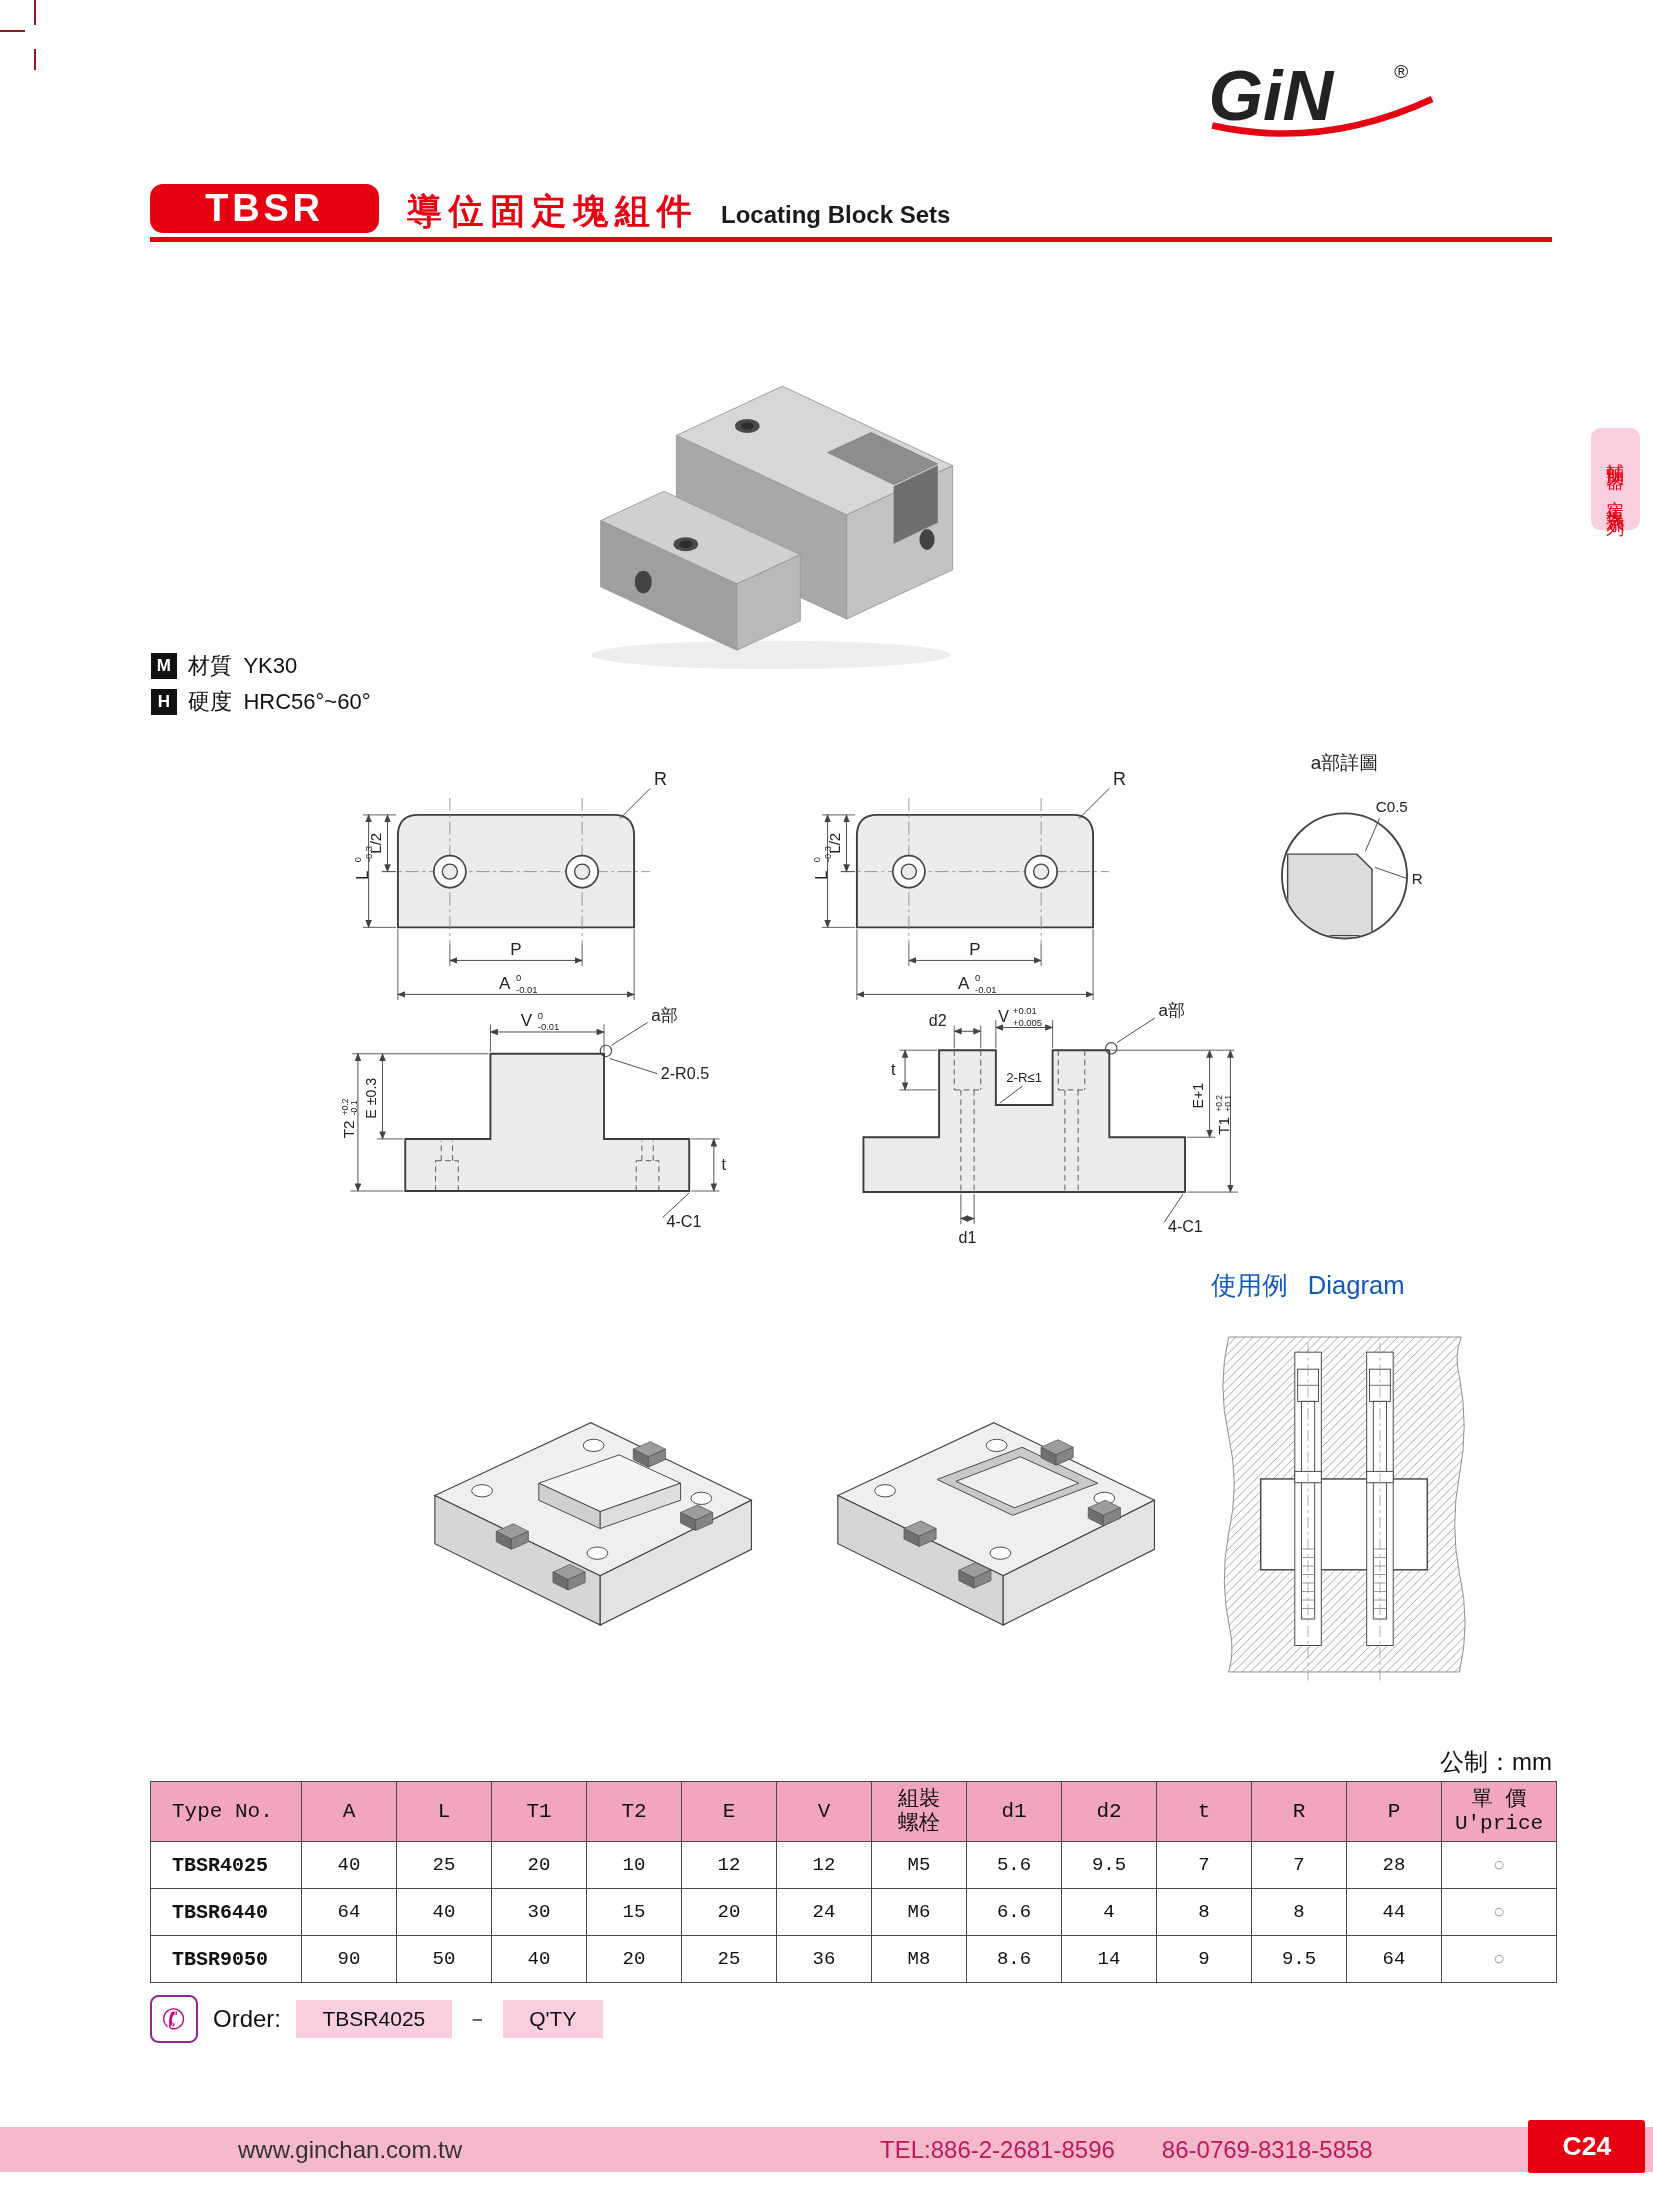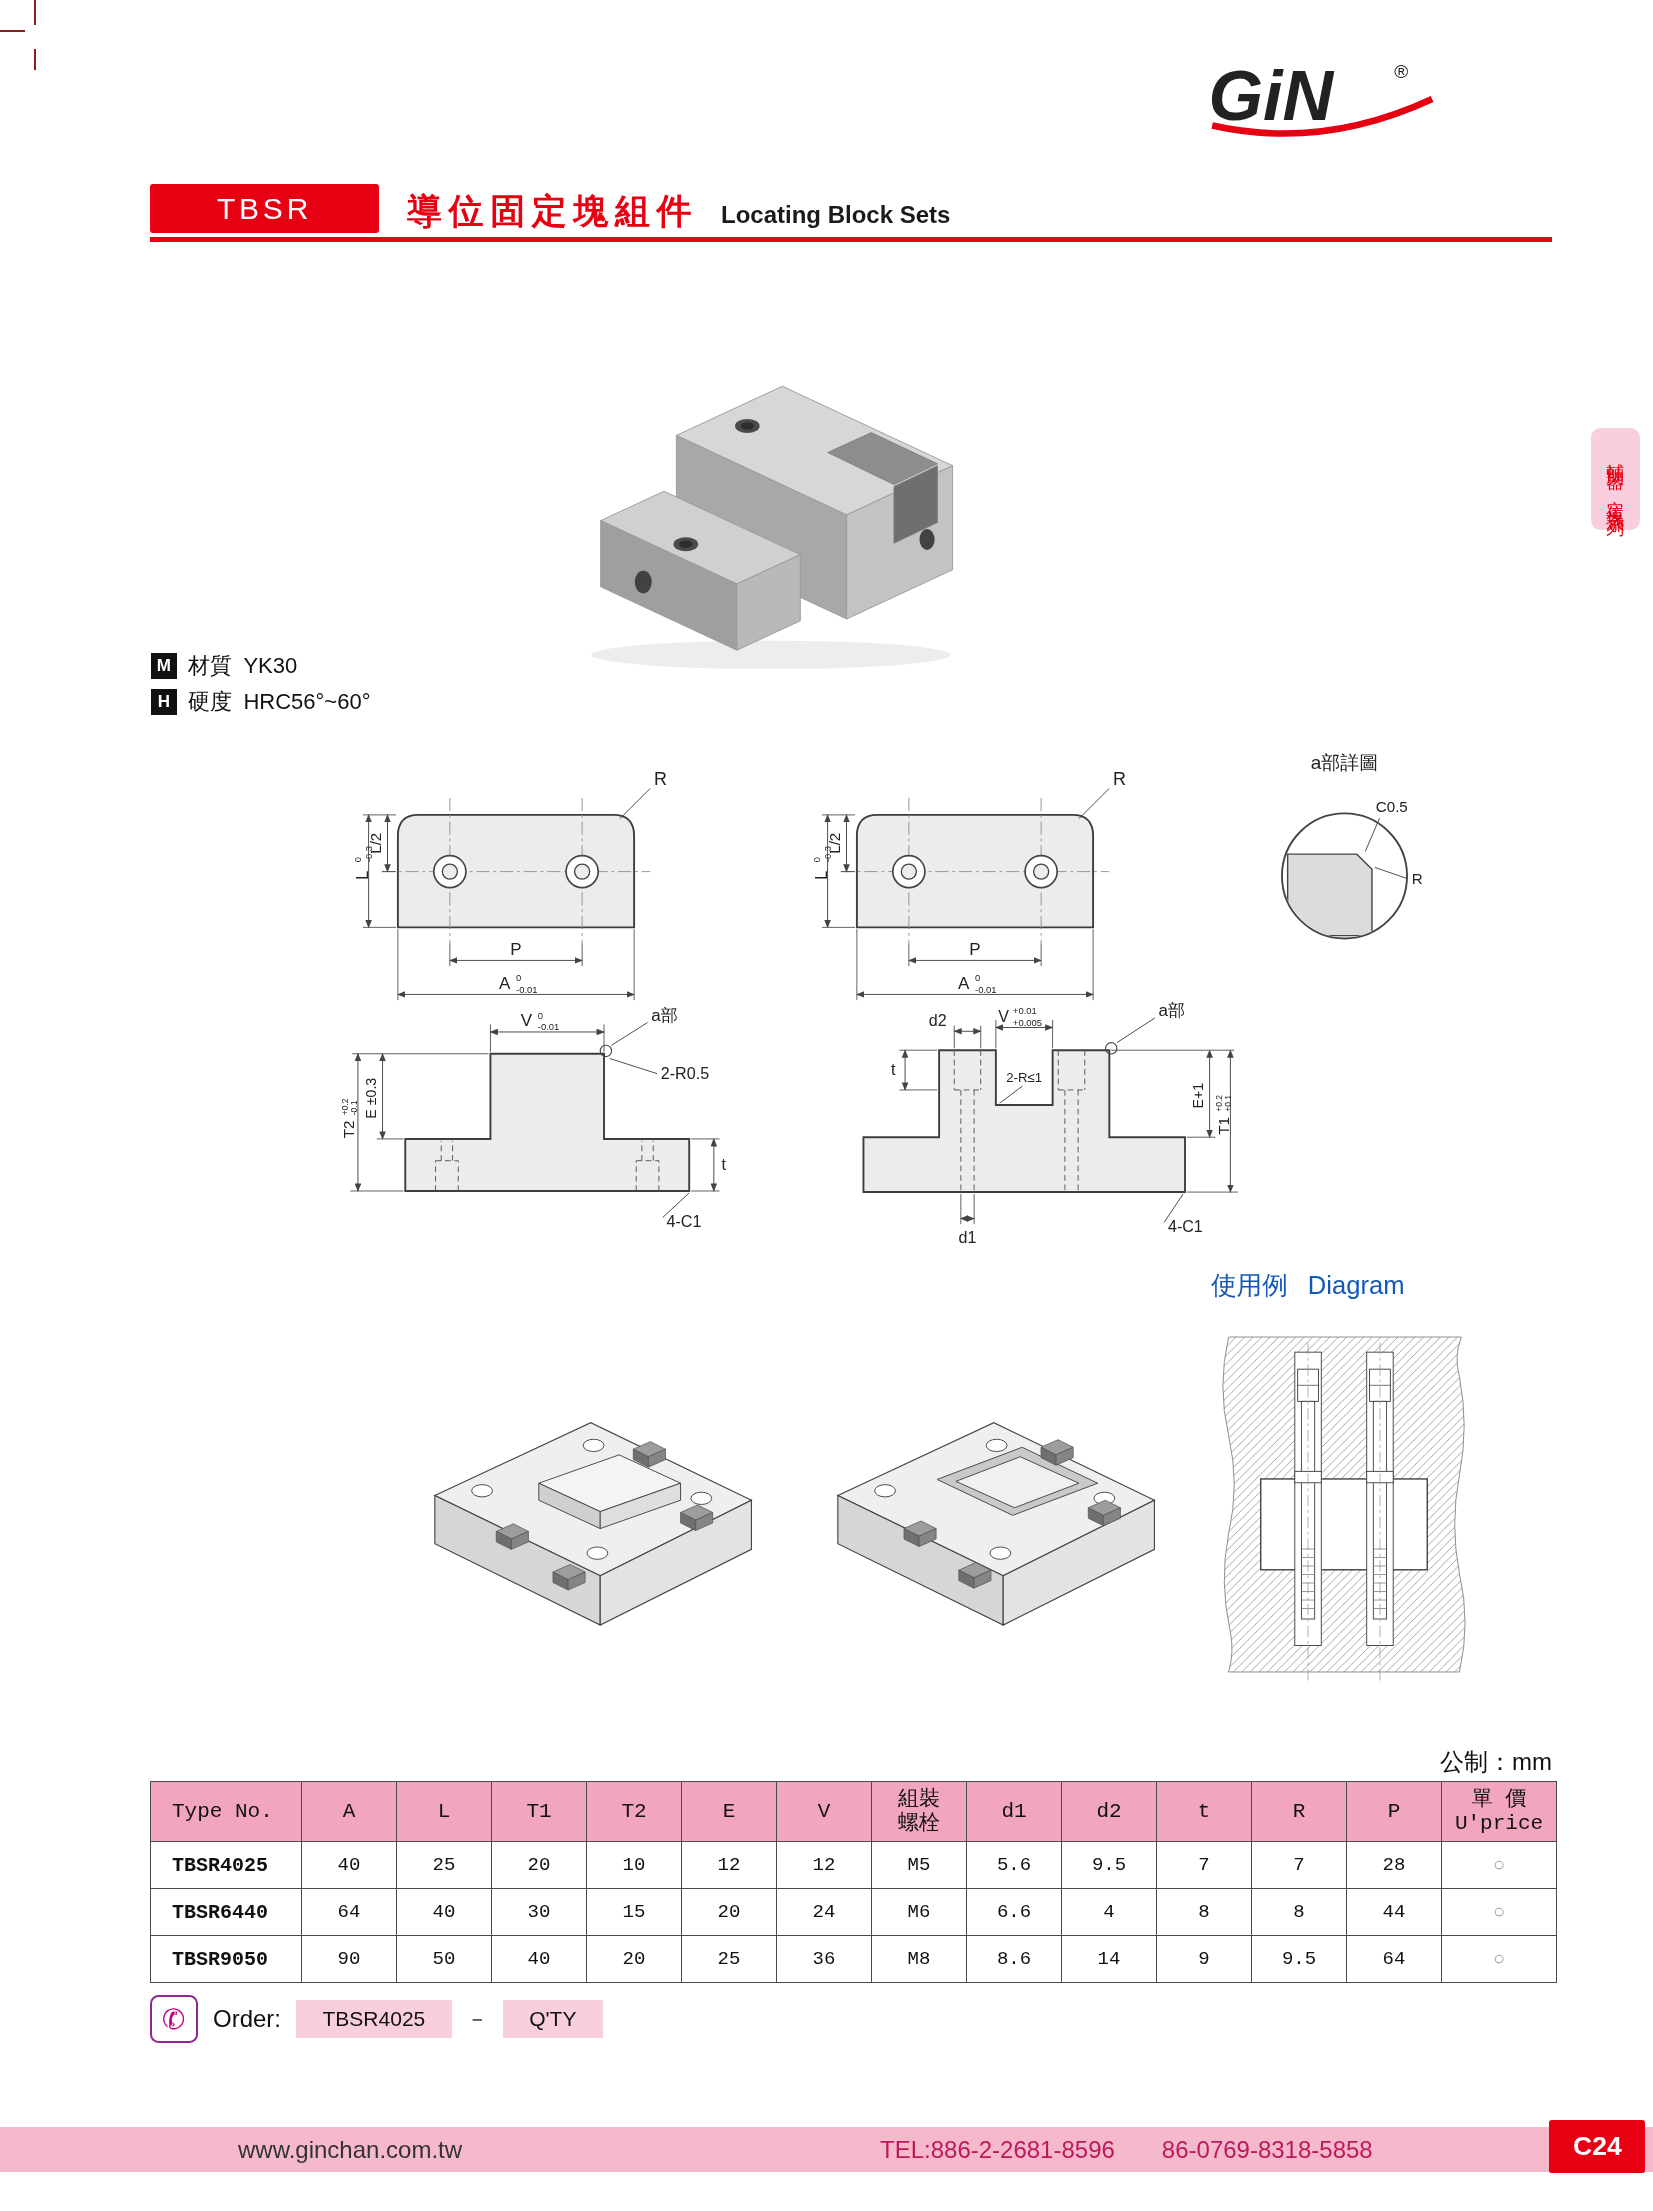--- a/index.html
+++ b/index.html
@@ -5,22 +5,22 @@
   html,body{margin:0;padding:0;background:#fff;}
   .page{position:relative;width:1653px;height:2212px;background:#fff;overflow:hidden;
         font-family:"Liberation Sans",sans-serif;color:#111;}
   .abs{position:absolute;}
 
   
   .crop{position:absolute;background:#8b1d1d;}
 
   
   .series-badge{position:absolute;left:150px;top:184px;width:229px;height:49px;background:#e60012;
-    color:#fff;border-radius:3px;display:flex;align-items:center;justify-content:center;
-    font-size:30px;font-weight:normal;letter-spacing:3.8px;}
+    color:#fff;border-radius:13px;display:flex;align-items:center;justify-content:center;
+    font-size:38px;font-weight:bold;letter-spacing:3.8px;}
   .title-zh{position:absolute;left:407px;top:184px;height:49px;line-height:53px;font-size:35px;
     color:#e60012;font-weight:bold;letter-spacing:6.6px;}
   .title-en{position:absolute;left:721px;top:201px;font-size:24px;color:#1a1a1a;font-weight:bold;}
   .title-rule{position:absolute;left:150px;top:237px;width:1402px;height:4.7px;background:#e60012;}
 
   
   .side-tab{position:absolute;right:13.2px;top:428px;width:49px;padding:21px 0;background:#f9cede;
     border-radius:9.5px;color:#e60012;display:flex;justify-content:center;}
   .side-tab span{writing-mode:vertical-rl;text-orientation:upright;font-size:18px;letter-spacing:4.7px;}
 
@@ -59,21 +59,21 @@
     align-items:center;justify-content:center;background:#fff;}
   .order-icon span{color:#c20080;font-size:28px;transform:rotate(-12deg);}
   .order-label{font-size:24px;color:#111;}
   .order-box{background:#f9cede;padding:6.6px 26.5px;font-size:21px;color:#111;}
   .order-dash{font-size:21px;color:#111;}
 
   
   .footer-bar{position:absolute;left:0;top:2127px;width:1653px;height:45px;background:#f6b9cb;}
   .footer-site{position:absolute;left:238px;top:2127px;line-height:45px;font-size:24px;color:#333;}
   .footer-tel{position:absolute;left:880px;top:2127px;line-height:45px;font-size:24px;color:#be185d;display:flex;gap:47px;}
-  .footer-page{position:absolute;right:7.6px;top:2120px;width:96px;height:53px;background:#e60012;color:#fff;
+  .footer-page{position:absolute;right:7.6px;top:2120px;width:117px;height:53px;background:#e60012;color:#fff;
     display:flex;align-items:center;justify-content:center;font-size:26.5px;font-weight:bold;border-radius:2.8px;}
 </style>
 </head>
 <body>
 
 <div class="page">
 
   <div class="crop" style="left:34px;top:0;width:1.9px;height:24.6px;"></div>
   <div class="crop" style="left:0;top:30px;width:24.6px;height:1.9px;"></div>
   <div class="crop" style="left:34px;top:49px;width:1.9px;height:21px;"></div>

